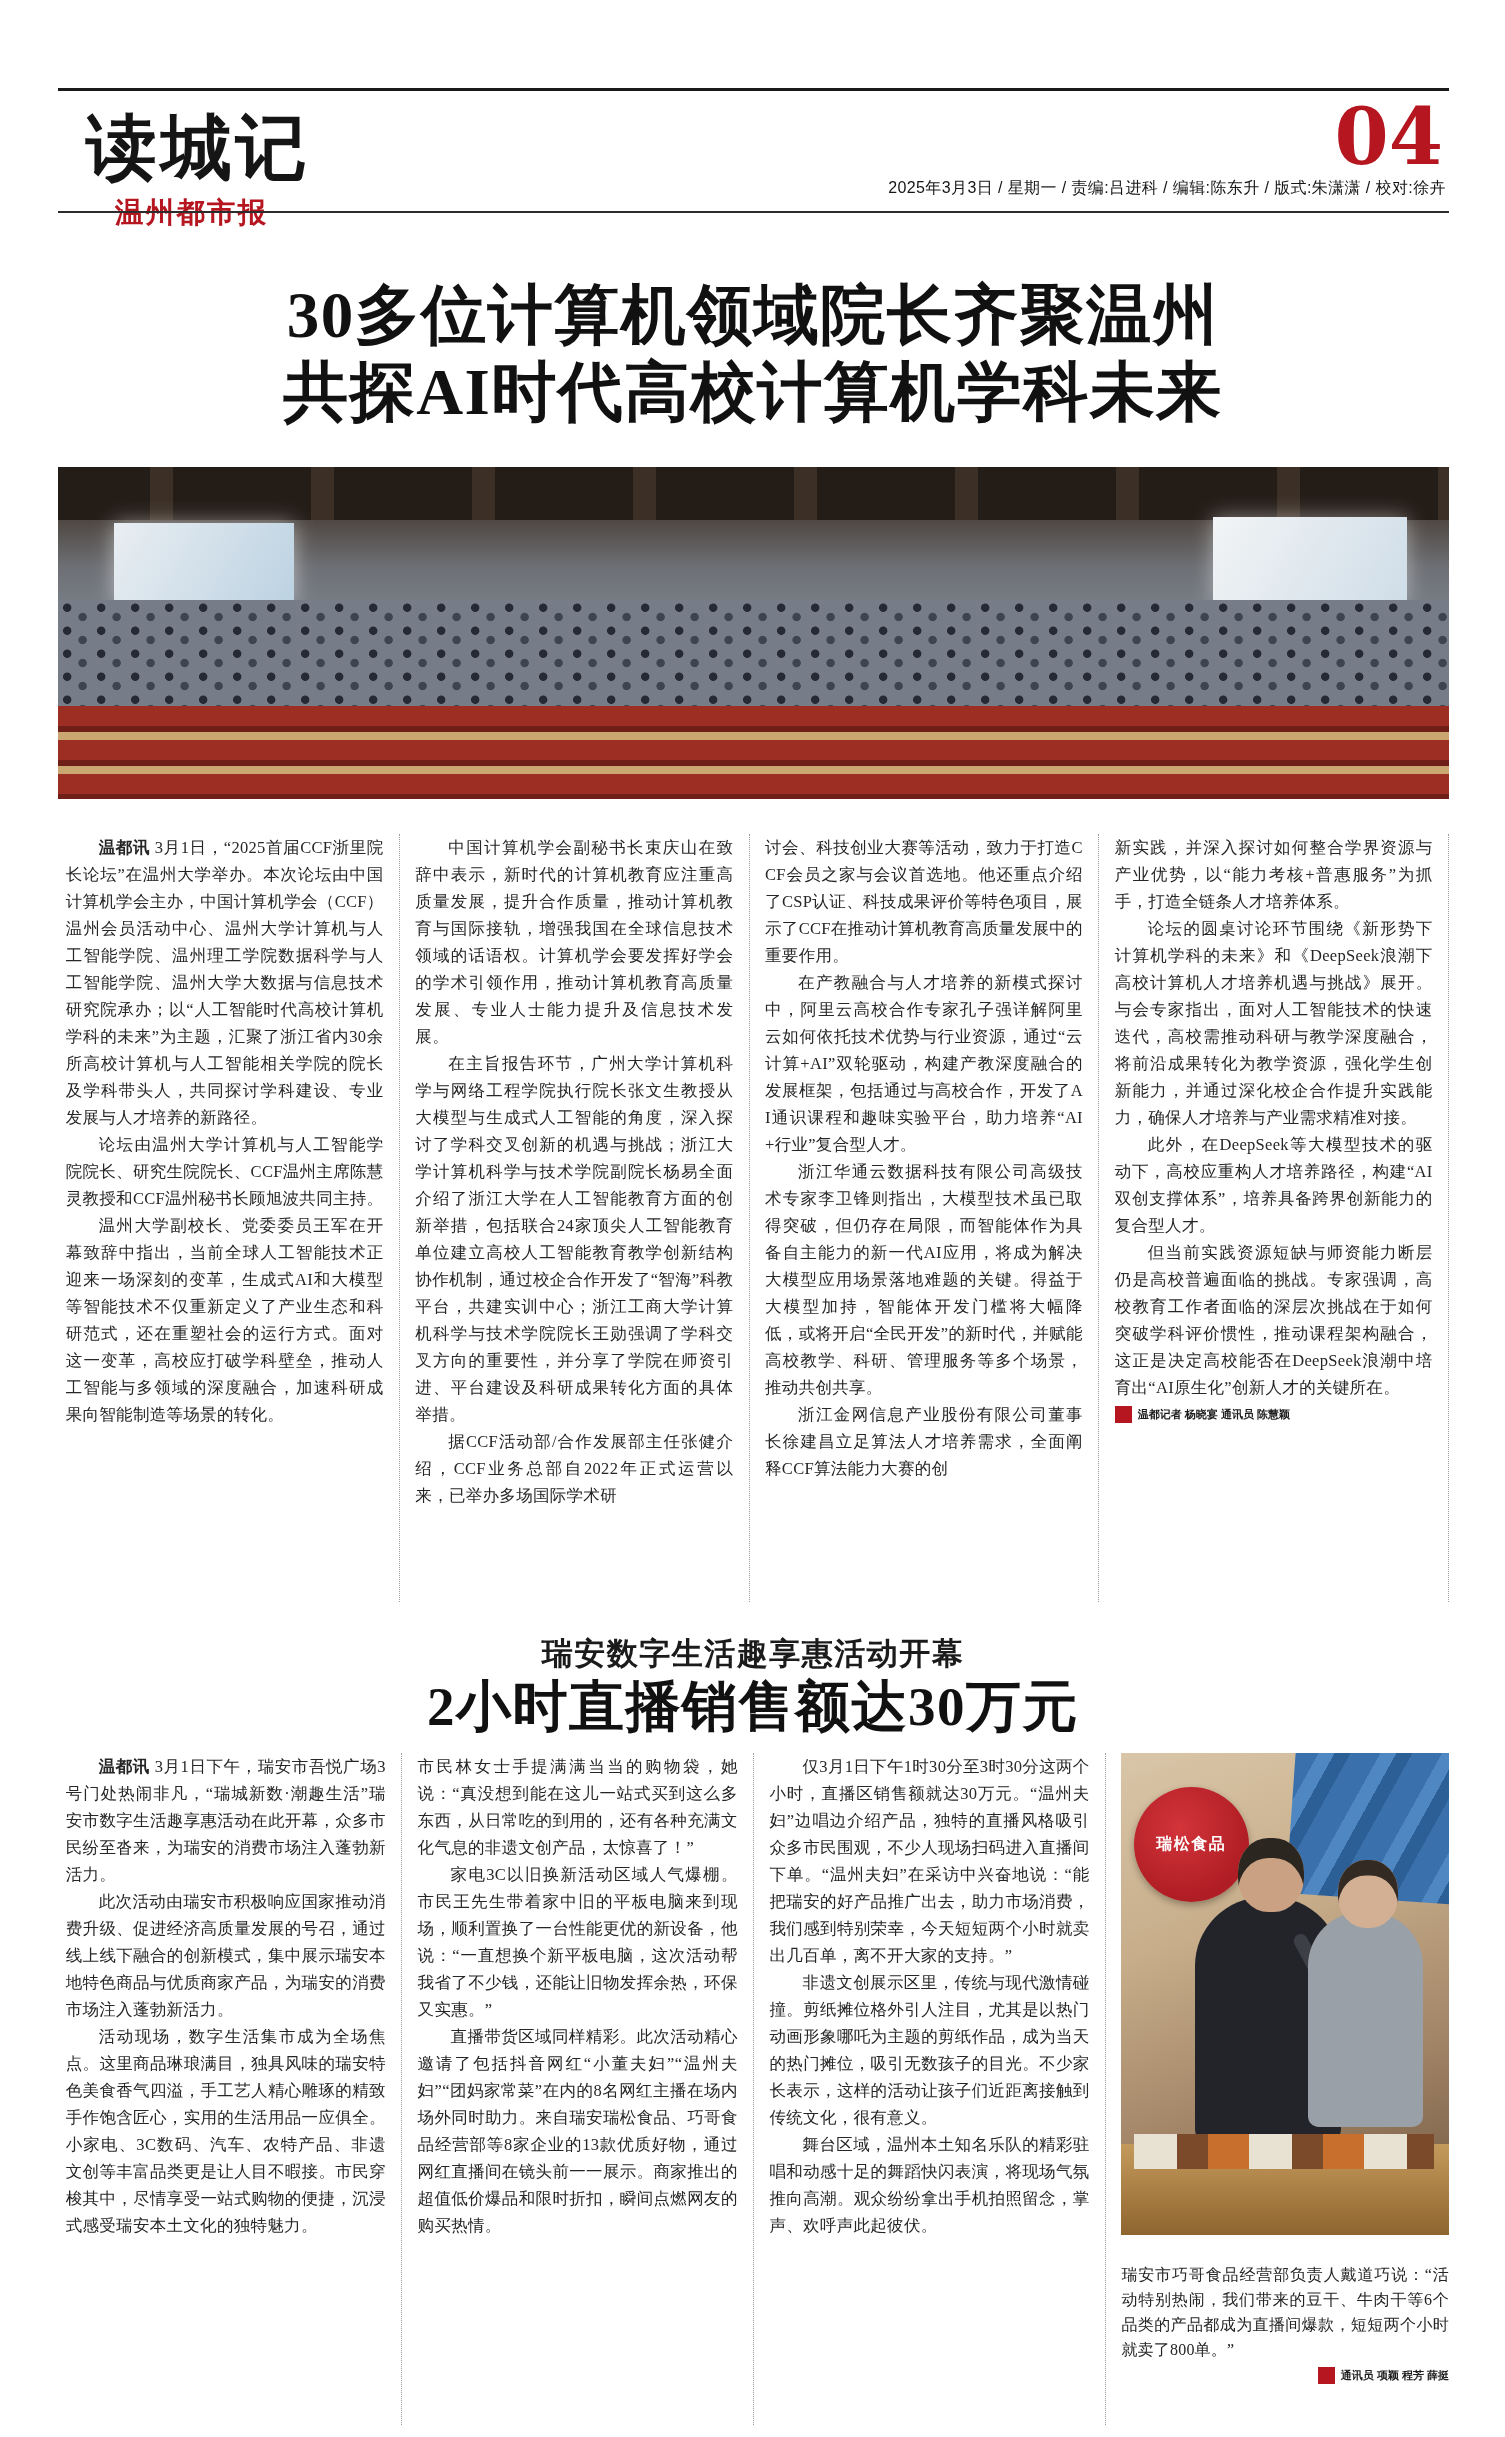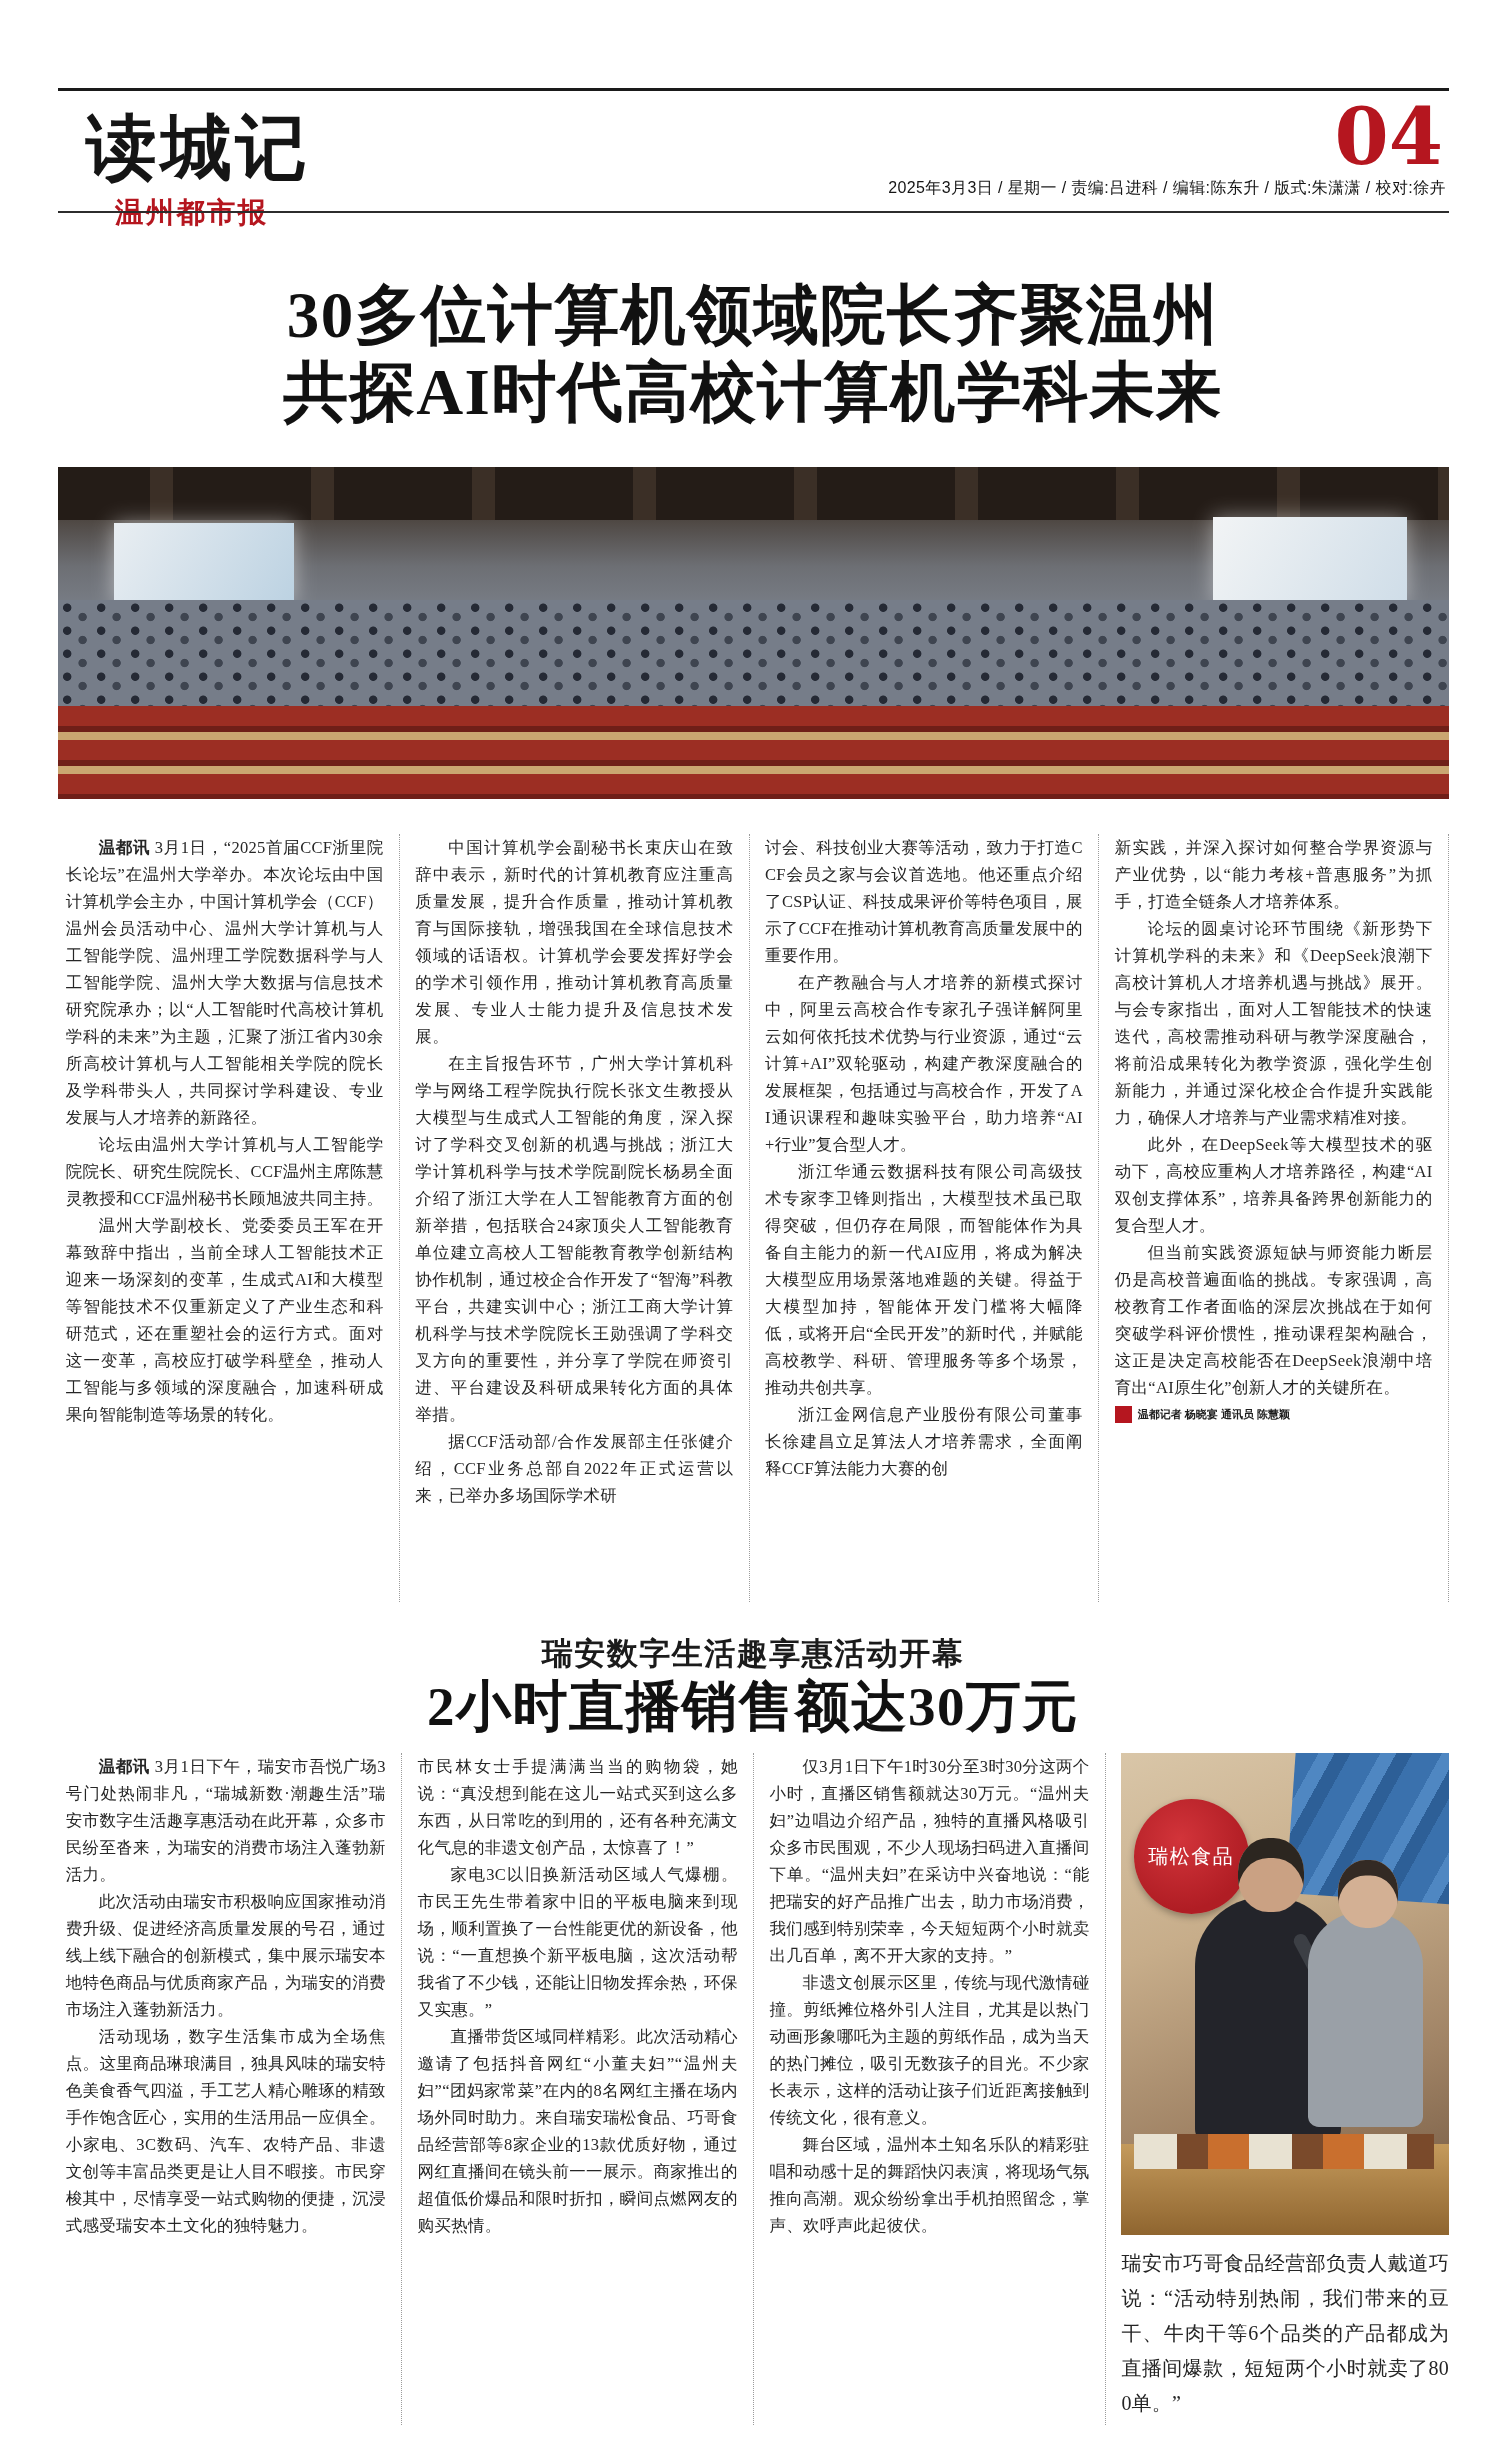--- a/index.html
+++ b/index.html
@@ -56,42 +56,42 @@
   
   .kicker{ position:absolute; left:0; right:0; top:1633px; text-align:center; font-size:31px; font-weight:bold;
            letter-spacing:1.5px; color:#1b1b1b; font-family:"Liberation Sans","DejaVu Sans",sans-serif; }
   .headline2{ position:absolute; left:0; right:0; top:1675px; text-align:center; font-size:55px; line-height:63px;
               font-weight:900; letter-spacing:1.5px; color:#111; }
   .article2-cols{ left:58px; top:1753px; width:1391px; height:672px; }
   .photo-col{ flex:none; width:343px; padding:0 0 0 15.4px; border-right:none; overflow:hidden; }
 
   .photo2{ position:relative; width:328px; height:482px; overflow:hidden;
            background:linear-gradient(160deg,#d9c6a8 0%,#c7ad8a 35%,#a08365 68%,#6e543e 100%); }
-  .p2-sign{ position:absolute; left:12.3px; top:46px; width:115px; height:115px; border-radius:50%;
+  .p2-sign{ position:absolute; left:12.3px; top:34px; width:115px; height:115px; border-radius:50%;
             background:radial-gradient(circle at 40% 35%, #d2343a, #b01d24 70%);
-            display:flex; align-items:center; justify-content:center; color:#fff; font-size:20px; font-weight:normal;
+            display:flex; align-items:center; justify-content:center; color:#fff; font-size:16px; font-weight:bold;
             letter-spacing:1.5px; box-shadow:0 3.1px 7.7px rgba(0,0,0,.3); }
   .p2-banner{ position:absolute; right:-10.8px; top:-7.7px; width:169px; height:154px; transform:rotate(4deg);
               background:repeating-linear-gradient(115deg,#3a71ad 0 26px,#4f87c2 26px 40px,#2d5f97 40px 54px); }
   .p2-man{ position:absolute; left:74px; bottom:92px; width:146px; height:246px;
            background:#23242a; border-radius:69px 69px 14px 14px; }
   .p2-man-head{ position:absolute; left:117px; bottom:323px; width:66px; height:74px; border-radius:46%;
                 background:#caa183; box-shadow:inset 0 20px 0 #2c2620; }
   .p2-mic{ position:absolute; left:181px; bottom:254px; width:14px; height:49px; border-radius:7px;
            background:#3c3f45; transform:rotate(-28deg); }
   .p2-woman{ position:absolute; right:26px; bottom:108px; width:115px; height:215px;
              background:#9aa0a7; border-radius:54px 54px 10.8px 10.8px; }
   .p2-woman-head{ position:absolute; right:51px; bottom:307px; width:60px; height:68px; border-radius:46%;
                   background:#d3b094; box-shadow:inset 0 15.4px 0 #332a24; }
   .p2-table{ position:absolute; left:0; bottom:0; width:100%; height:91px;
              background:linear-gradient(180deg,#c49a5c,#8f652f); }
   .p2-goods{ position:absolute; left:12.3px; bottom:66px; width:300px; height:35px;
              background:repeating-linear-gradient(90deg,#e8e2d2 0 43px,#7a4a2b 43px 74px,#c96f2e 74px 115px); }
 
-  .photo-caption{ margin-top:11px; font-size:20px; line-height:35px; text-align:justify; text-indent:0;
+  .photo-caption{ margin-top:27px; font-size:16px; line-height:25px; text-align:justify; text-indent:0;
                   color:#242424; letter-spacing:0.2px; word-break:break-all; }
 </style>
 </head>
 <body>
 
 <div class="page">
 
   <div class="rule-top"></div>
   <div class="masthead">
     <div class="section-title">读城记</div>

